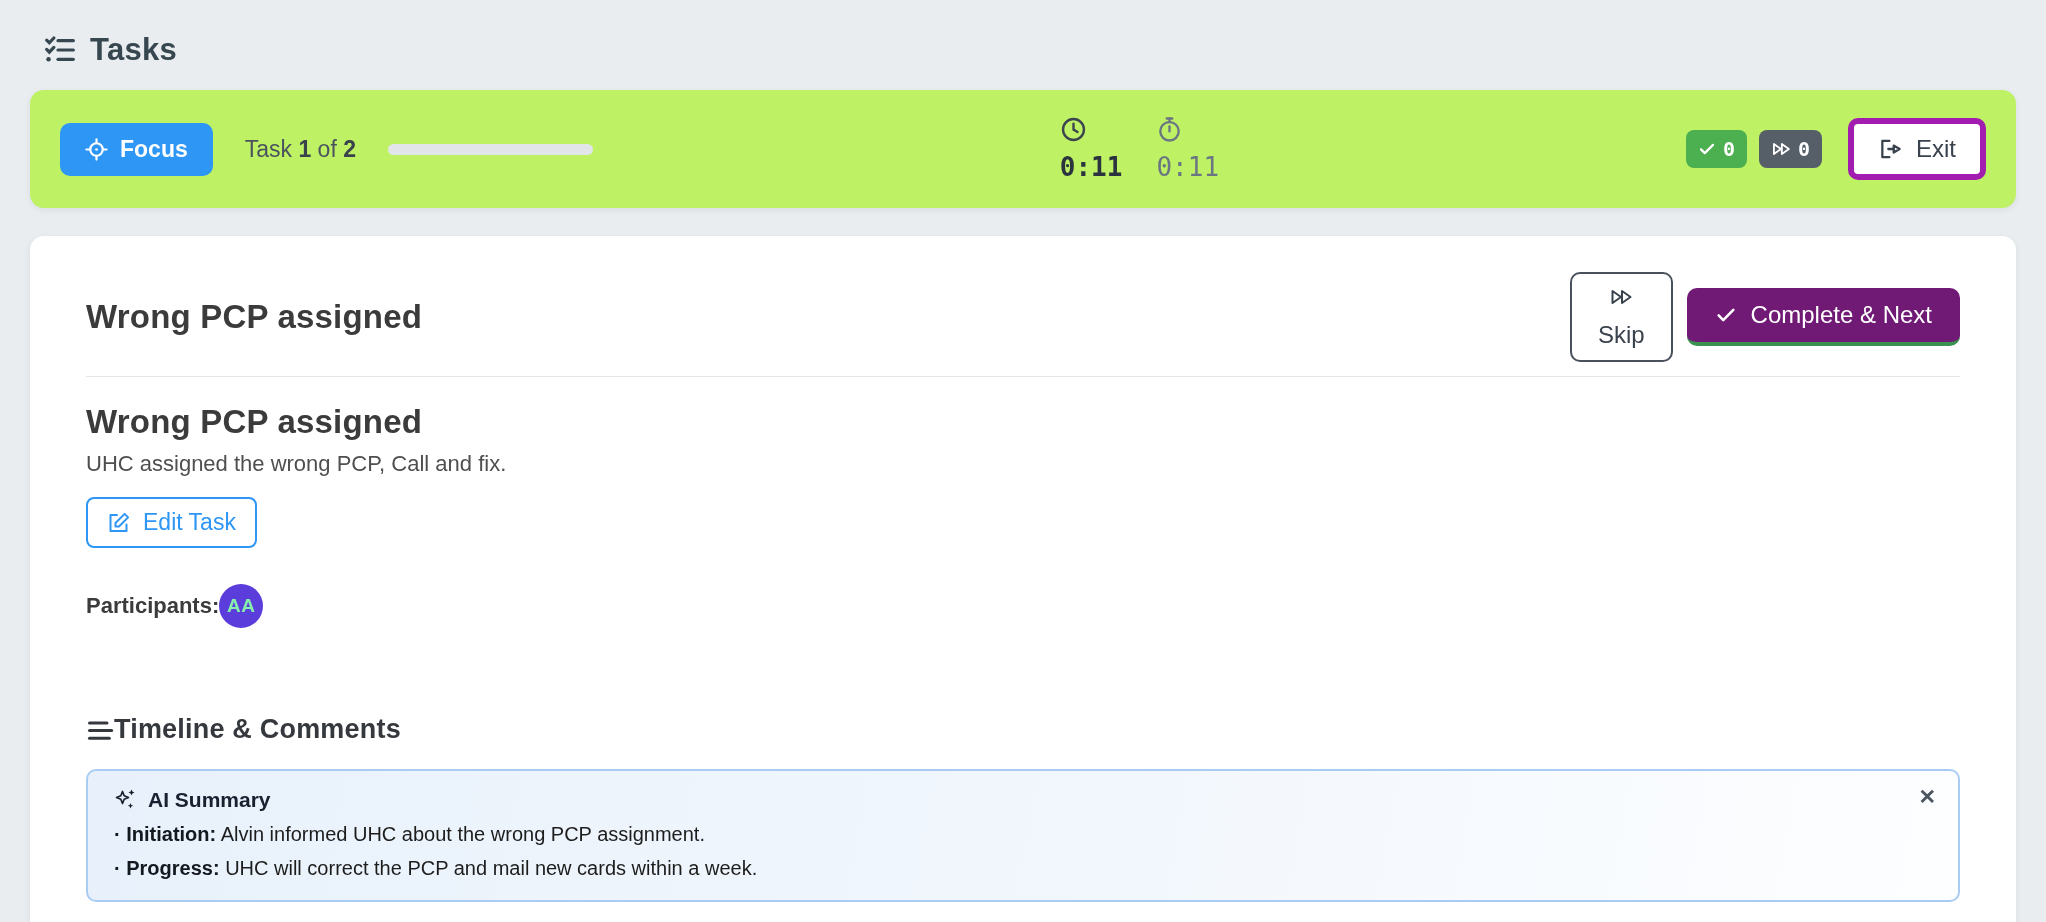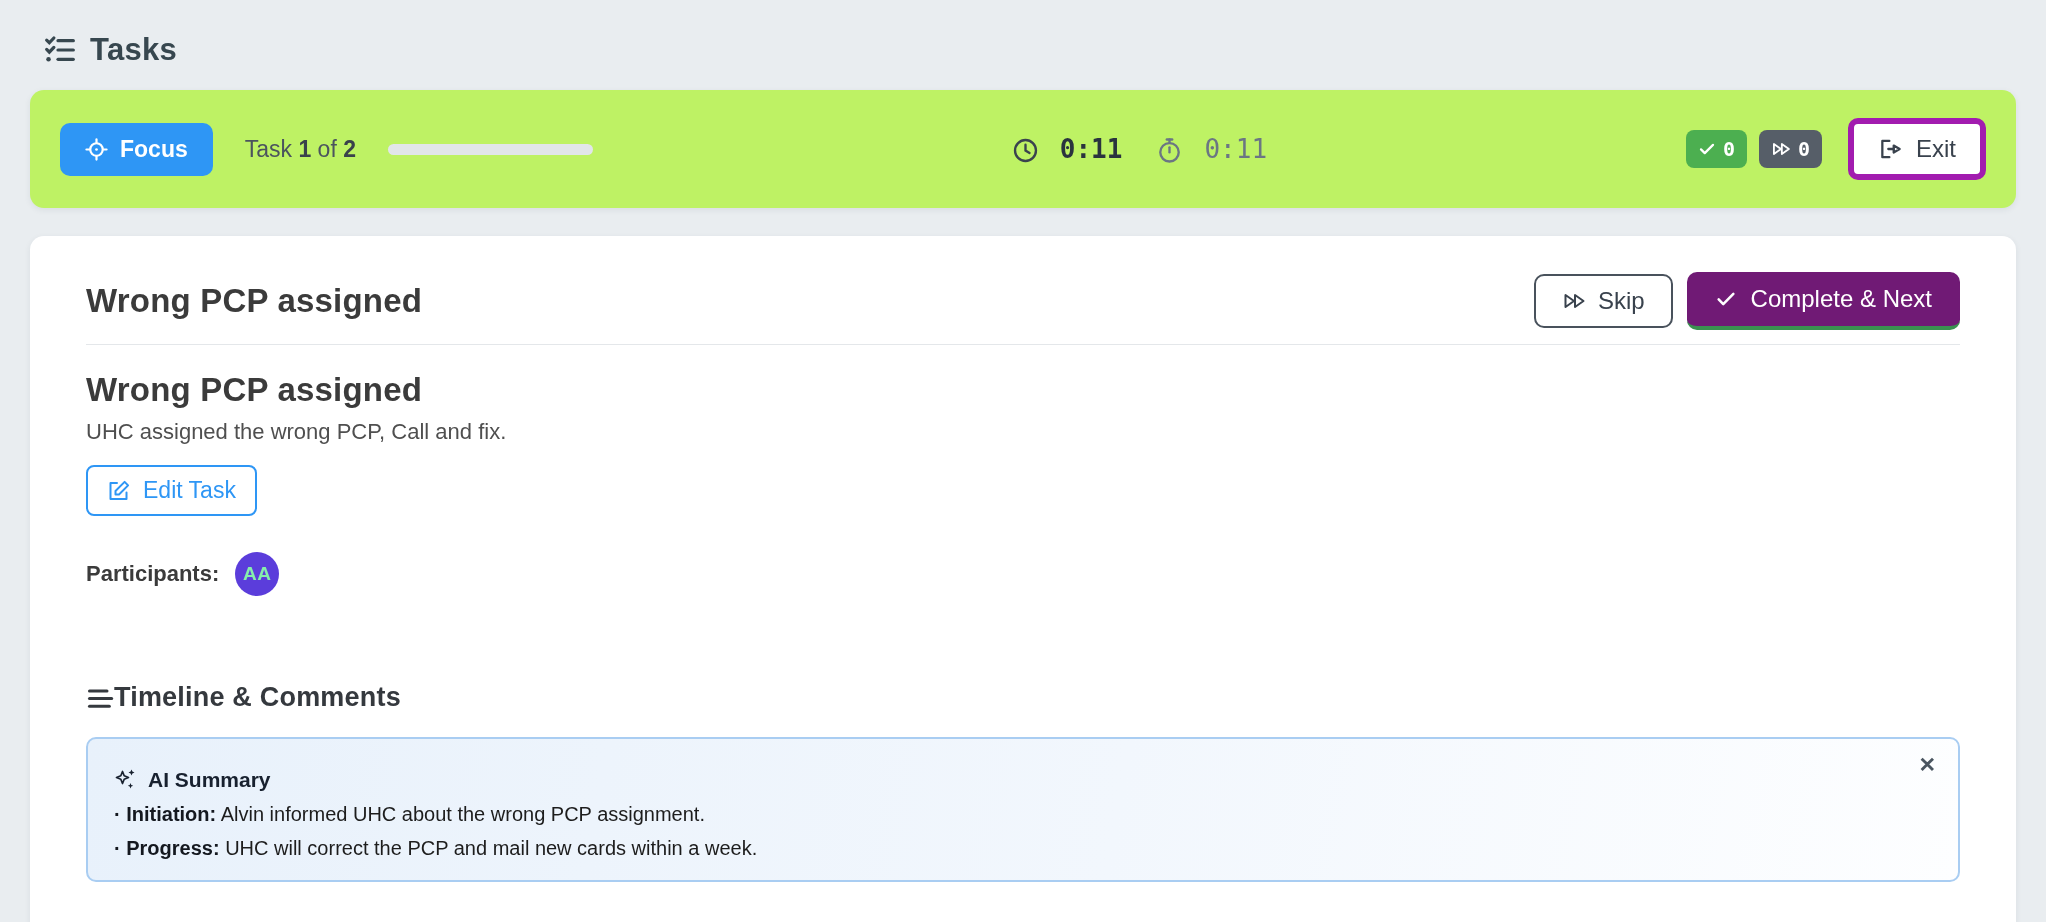--- a/index.html
+++ b/index.html
@@ -36,22 +36,22 @@
     font-family:"Liberation Sans", sans-serif; cursor:pointer;
   }
   .task-counter { font-size:23px; color:#4b545e; }
   .task-counter b { color:#3a424b; }
   .progress-track {
     width:205px; height:11px; background:#e2e6ea; border-radius:6px; overflow:hidden;
   }
   .progress-fill { height:100%; background:#2e96f5; border-radius:6px; }
 
   .fb-timers { display:flex; align-items:center; gap:34px; }
-  .timer { display:flex; align-items:flex-end; gap:21px;
-           font-family:"DejaVu Sans Mono", monospace; font-size:26px; }
+  .timer { display:flex; align-items:flex-start; gap:9px;
+           font-family:"DejaVu Sans Mono", monospace; font-size:26px;flex-direction:column; }
   .timer.main { color:#2a333e; font-weight:bold; }
   .timer.secondary { color:#6b7683; }
 
   .fb-right { display:flex; align-items:center; gap:12px; }
   .count-badge {
     display:flex; align-items:center; gap:7px;
     border-radius:8px; padding:7px 12px;
     color:#fff; font-size:20px; font-weight:bold;
     font-family:"DejaVu Sans Mono", monospace;
   }
@@ -71,21 +71,21 @@
     box-shadow:0 2px 6px rgba(40,50,60,.08);
     padding:36px 56px 40px 56px;
   }
   .task-header-row { display:flex; align-items:center; justify-content:space-between; }
   .task-title { font-size:33px; font-weight:bold; color:#3b3b3b; letter-spacing:.2px; }
   .header-actions { display:flex; align-items:center; gap:14px; }
   .skip-btn {
     display:flex; align-items:center; gap:12px;
     background:#fff; border:2px solid #49525c; border-radius:10px;
     padding:11px 26px; font-size:24px; color:#39424d;
-    font-family:"Liberation Sans", sans-serif; cursor:pointer;
+    font-family:"Liberation Sans", sans-serif; cursor:pointer;flex-direction:column;
   }
   .complete-btn {
     display:flex; align-items:center; gap:14px;
     background:#701a75; border:none; border-bottom:4px solid #3a9150;
     border-radius:10px; padding:13px 28px; font-size:24px; color:#fff;
     font-family:"Liberation Sans", sans-serif; cursor:pointer;
   }
 
   .divider { border:none; border-top:1px solid #e4e7ea; margin:14px 0 26px 0; }
 
@@ -105,40 +105,40 @@
     padding:9px 17px; font-size:21px;
     font-family:"Liberation Sans", sans-serif; cursor:pointer;
   }
   .st-active { background:#2e96f5; color:#fff; border-color:#2e96f5; }
   .st-indigo { border-color:#4755b5; color:#4755b5; }
   .st-red    { border-color:#f2564c; color:#f2564c; }
   .st-gray   { border-color:#525a64; color:#525a64; }
   .st-black  { border-color:#22262c; color:#22262c; }
   .st-green  { border-color:#3fae5c; color:#3fae5c; }
 
-  .participants-row { display:flex; align-items:center; gap:16px; margin-top:36px;text-align:right; }
+  .participants-row { display:flex; align-items:center; margin-top:36px;text-align:right; }
   .participants-label { font-size:22px; font-weight:bold; color:#3b3b3b; }
   .avatar {
     width:44px; height:44px; border-radius:50%;
     background:#5b3ddb; color:#86efac; font-size:19px; font-weight:bold;
     display:flex; align-items:center; justify-content:center; letter-spacing:.5px;
   }
 
   .timeline-heading {
     display:flex; align-items:center; margin-top:86px;
     font-size:27px; font-weight:bold; color:#35393e; letter-spacing:.2px;
   }
 
   .ai-summary {
     position:relative; margin-top:24px;
     border:2px solid #a9cdf2; border-radius:10px;
     background:linear-gradient(100deg,#e8f1fb 0%, #f2f7fd 55%, #fdfeff 100%);
     padding:17px 60px 20px 26px;
   }
-  .ai-title-row { display:flex; align-items:center; gap:10px;margin-top:12px; }
+  .ai-title-row { display:flex; align-items:center; gap:10px; }
   .ai-title { font-size:21px; font-weight:bold; color:#18212f; }
   .ai-line { margin-top:11px; font-size:20px; color:#1d1d1d; }
   .ai-line b { color:#14181f; }
   .ai-close {
     position:absolute; top:14px; right:22px;
     background:none; border:none; font-size:21px; font-weight:bold; color:#4a5560;
     font-family:"Liberation Sans", sans-serif; cursor:pointer;
   }
 </style>
 </head>

